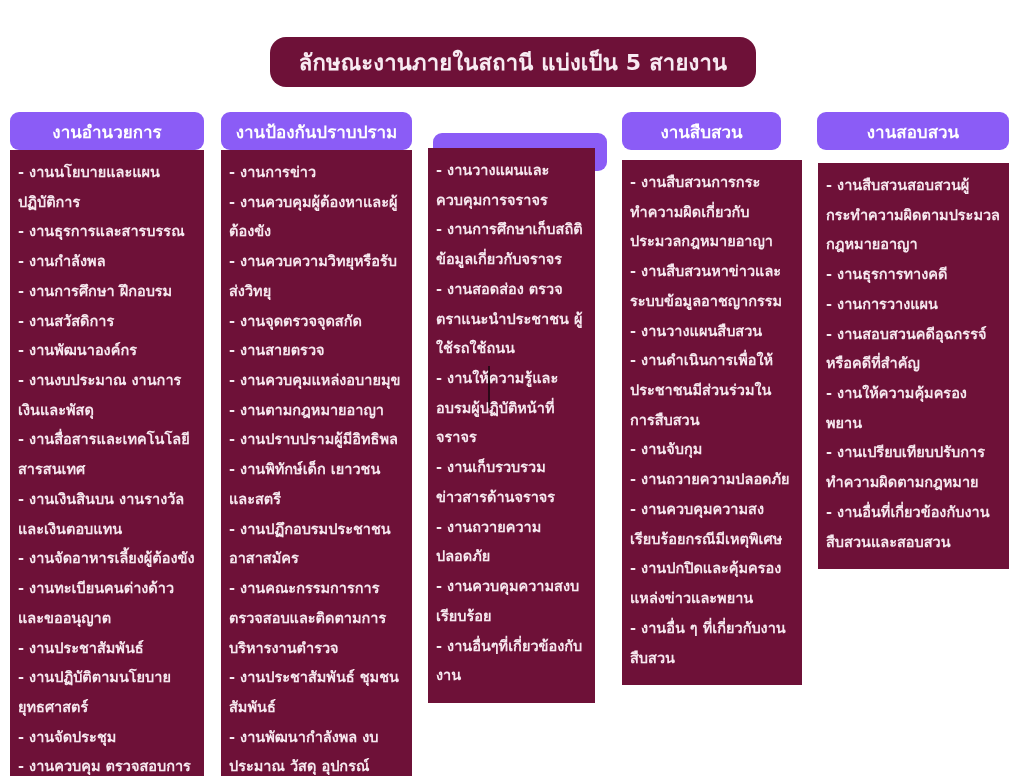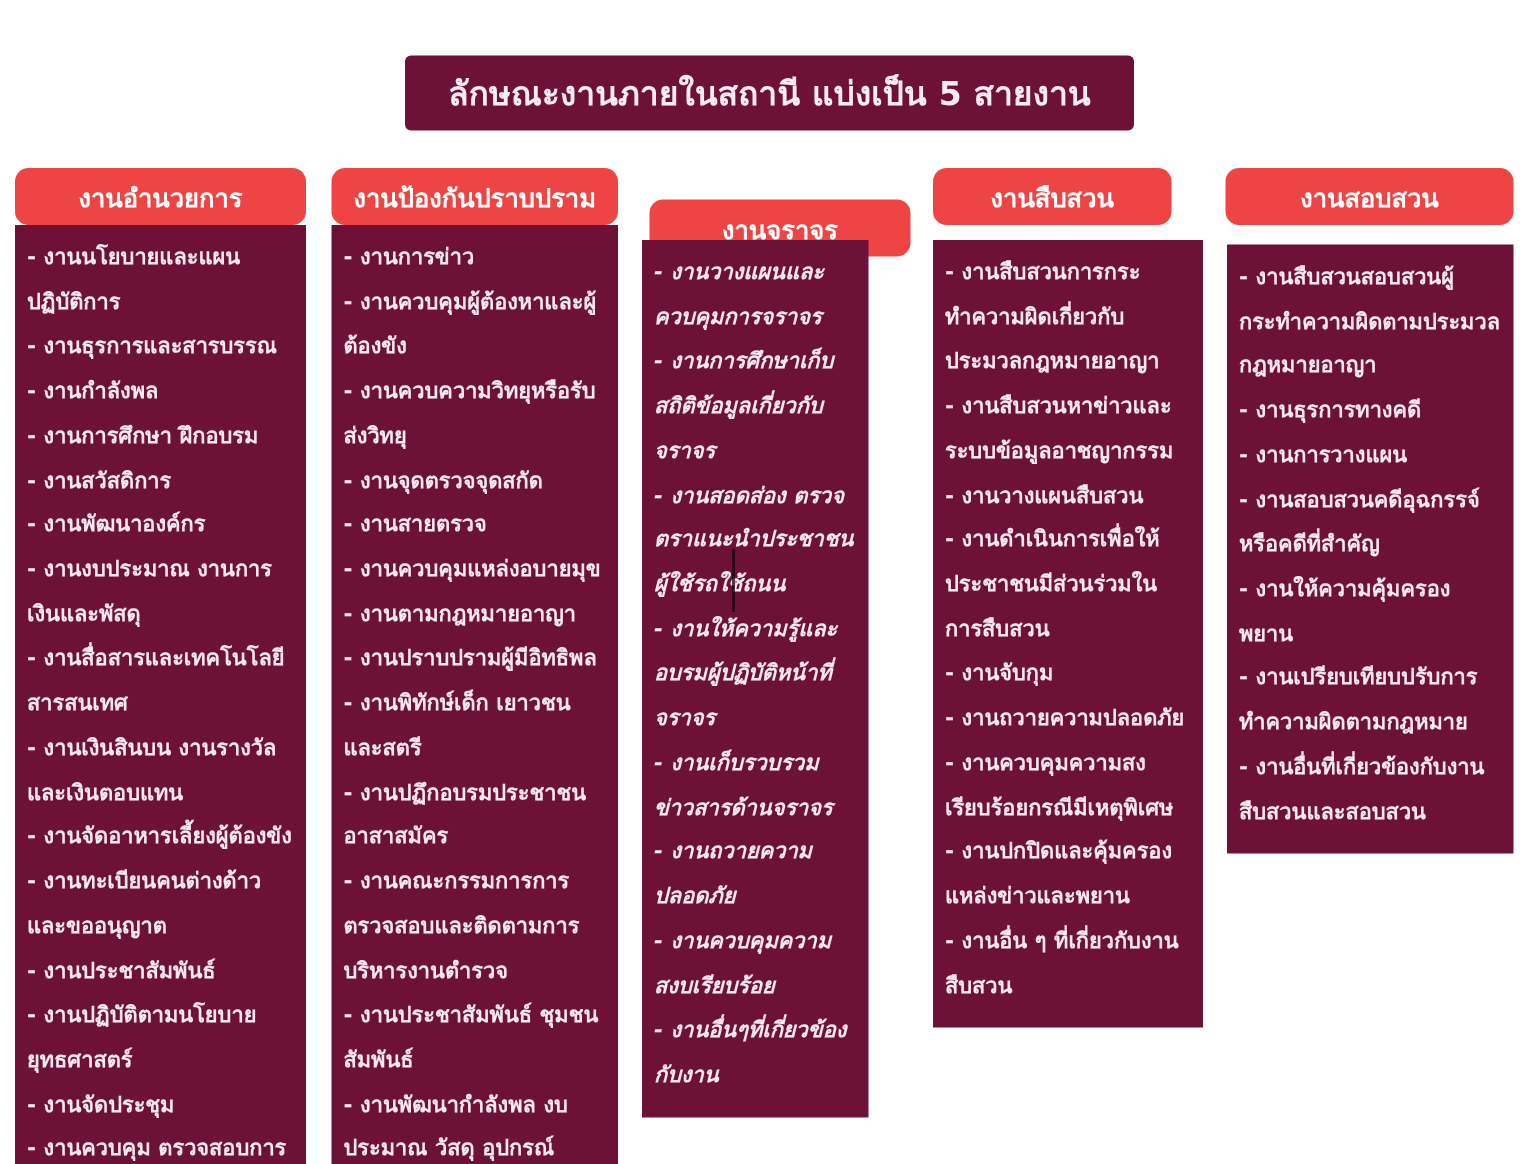--- a/index.html
+++ b/index.html
@@ -15,34 +15,34 @@
     background: #ffffff;
     overflow: hidden;
   }
   .title-box {
     position: absolute;
     left: 270px;
     top: 37px;
     width: 486px;
     height: 50px;
     background: #6E1138;
-    border-radius: 4px;
+    border-radius: 16px;
     color: #F8EBF2;
     font-size: 22px;
     font-weight: bold;
     display: flex;
     align-items: center;
     justify-content: center;
     letter-spacing: 0.2px;
   }
   .column { position: absolute; }
   .col-header {
     position: absolute;
     top: 0;
-    background: #ef4444;
+    background: #8b5cf6;
     border-radius: 9px;
     color: #FFFFFF;
     font-size: 17px;
     font-weight: bold;
     height: 38px;
     display: flex;
     align-items: center;
     justify-content: center;
     box-sizing: border-box;
   }
@@ -108,21 +108,21 @@
         <div class="list-item">- งานพิทักษ์เด็ก เยาวชน และสตรี</div>
         <div class="list-item">- งานปฏึกอบรมประชาชนอาสาสมัคร</div>
         <div class="list-item">- งานคณะกรรมการการตรวจสอบและติดตามการบริหารงานตำรวจ</div>
         <div class="list-item">- งานประชาสัมพันธ์ ชุมชนสัมพันธ์</div>
         <div class="list-item">- งานพัฒนากำลังพล งบประมาณ วัสดุ อุปกรณ์ เทคโนโลยี</div>
       </div>
   </div>
 
   <div class="column" style="left:428px; top:112px; width:185px;">
     <div class="col-header" style="left:5px; width:174px;margin-top:21px;">งานจราจร</div>
-    <div class="col-body" style="left:0; top:48px; width:151px;font-style:italic;">
+    <div class="col-body" style="left:0; top:36px; width:167px;">
         <div class="list-item">- งานวางแผนและควบคุมการจราจร</div>
         <div class="list-item">- งานการศึกษาเก็บสถิติข้อมูลเกี่ยวกับจราจร</div>
         <div class="list-item">- งานสอดส่อง ตรวจตราแนะนำประชาชน ผู้ใช้รถใช้ถนน</div>
         <div class="list-item">- งานให้ความรู้และอบรมผู้ปฏิบัติหน้าที่จราจร</div>
         <div class="list-item">- งานเก็บรวบรวมข่าวสารด้านจราจร</div>
         <div class="list-item">- งานถวายความปลอดภัย</div>
         <div class="list-item">- งานควบคุมความสงบเรียบร้อย</div>
         <div class="list-item">- งานอื่นๆที่เกี่ยวข้องกับงาน</div>
       </div>
   </div>

